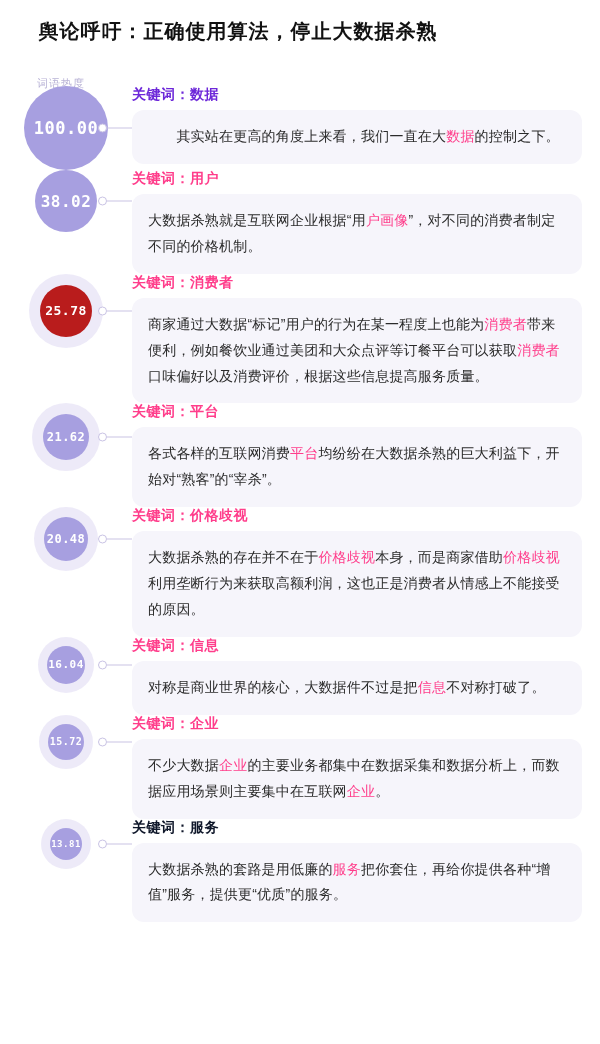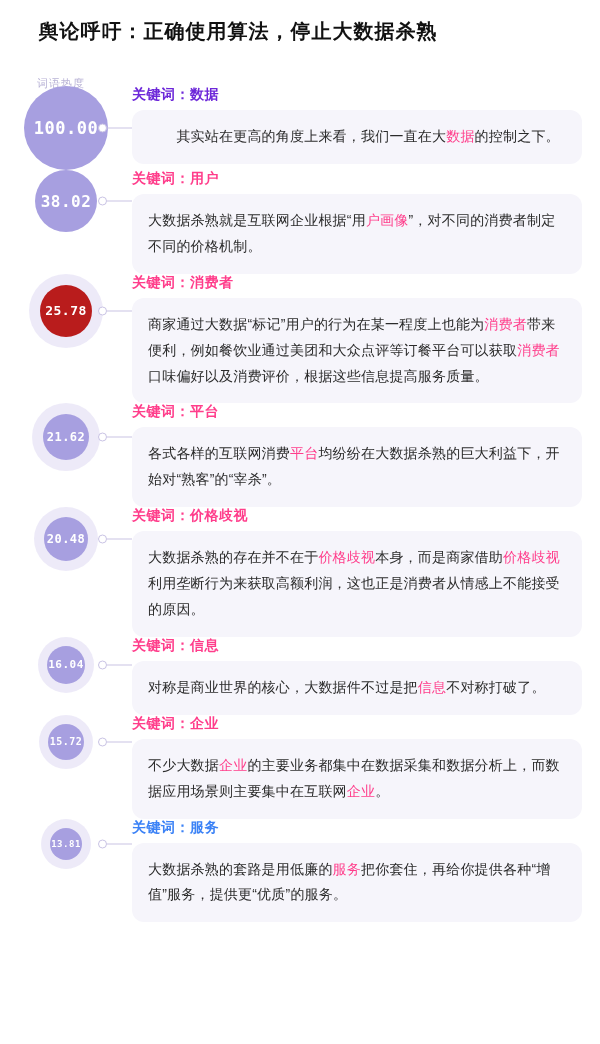--- a/index.html
+++ b/index.html
@@ -256,19 +256,19 @@
           <div class="bubble-wrap" style="width: 50px; height: 50px;">
             <div class="halo" style="width: 50px; height: 50px;"></div>
             <div class="bubble" style="width: 32px; height: 32px; font-size: 9px; background: rgb(167, 159, 224);">13.81</div>
           </div>
           <div class="connector">
             <div class="conn-dot"></div>
             <div class="conn-line"></div>
           </div>
         </div>
         <div class="content-col">
-          <div class="keyword" style="color: #3b82f6;"><span>关键词：</span><span>服务</span></div>
+          <div class="keyword" style="color: #0f172a;"><span>关键词：</span><span>服务</span></div>
           <div class="card" style="background: rgb(246, 245, 251);"><span>大数据杀熟的套路是用低廉的</span><span class="hl" style="color: rgb(255, 61, 139);">服务</span><span>把你套住，再给你提供各种“增值”服务，提供更“优质”的服务。</span></div>
         </div>
       </div>
     </div>
 
 </div>
 
 </body></html>

